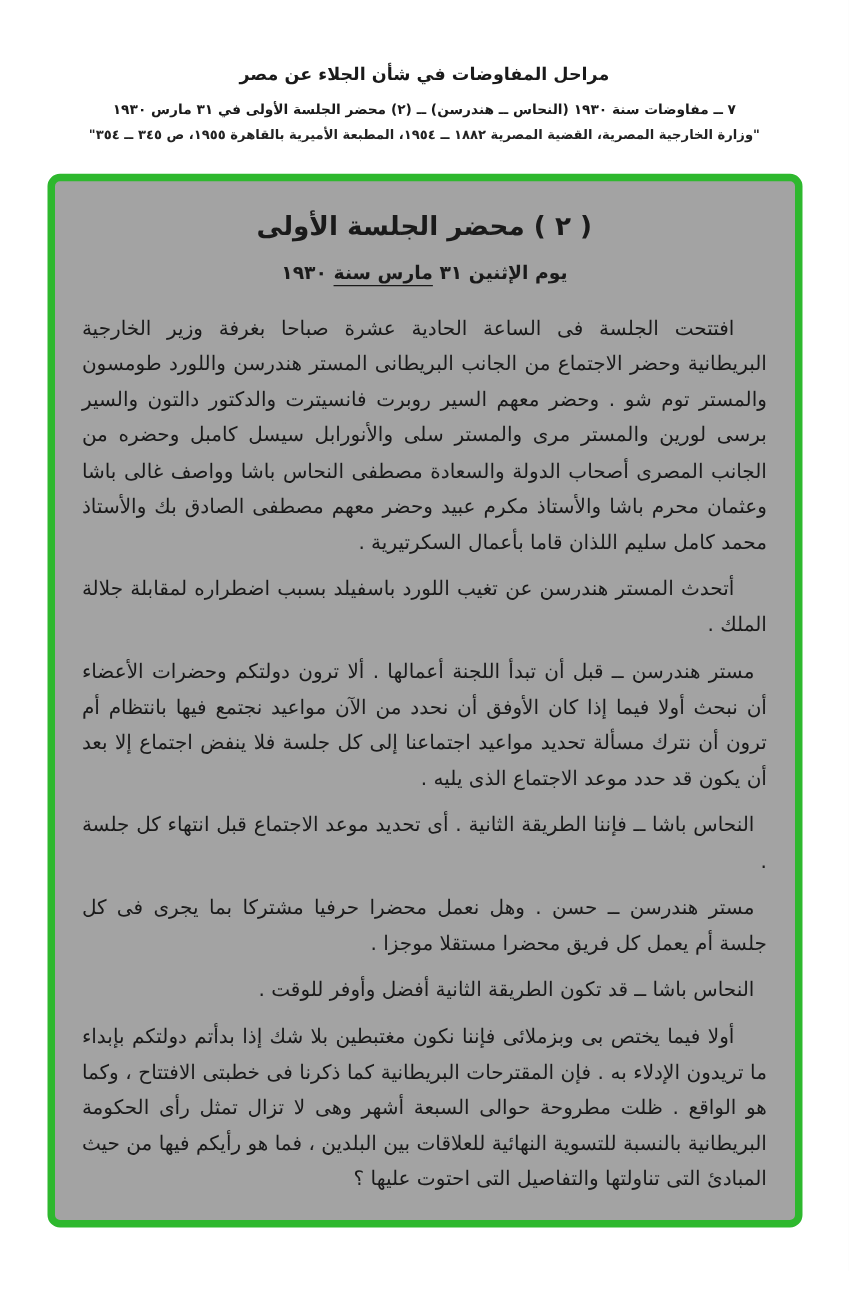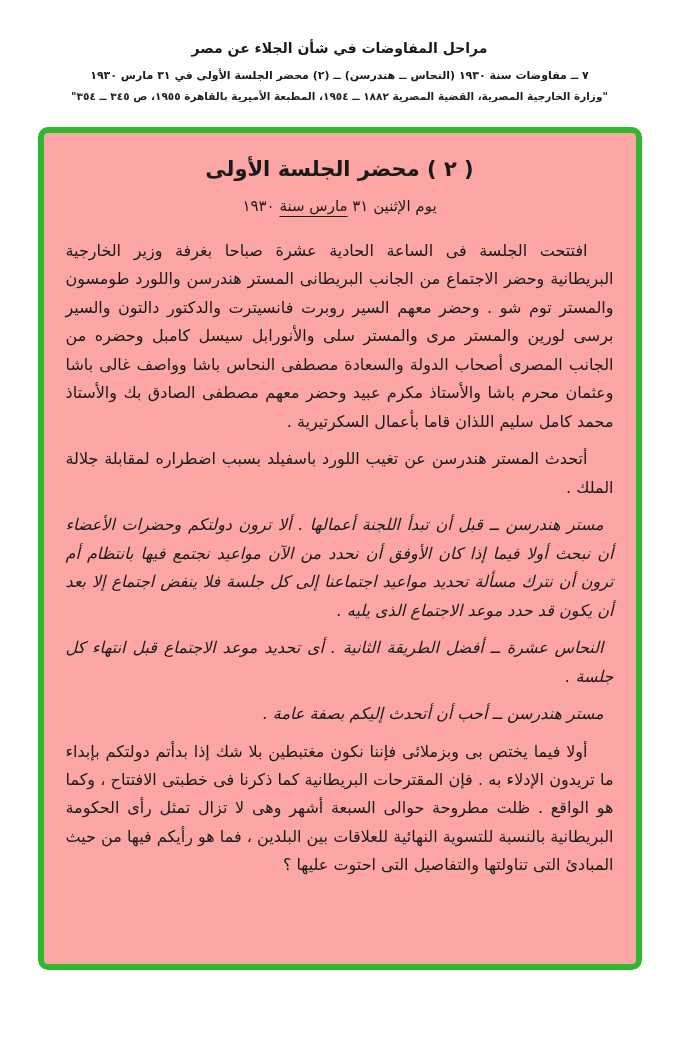--- a/index.html
+++ b/index.html
@@ -12,21 +12,21 @@
     position: relative;
     width: 679px;
     height: 1041px;
     margin: 0 auto;
     background: #ffffff;
     overflow: hidden;
     direction: rtl;
   }
   
   .page-header {
-    padding-top: 40px;
+    padding-top: 52px;
     text-align: center;
   }
   .hdr-line1 {
     font-size: 14px;
     font-weight: bold;
     letter-spacing: 0.2px;
   }
   .hdr-line2 {
     margin-top: 13px;
     font-size: 11px;
@@ -38,54 +38,53 @@
     font-weight: bold;
     color: #222222;
   }
   
   .minutes-frame {
     margin: 25px auto 0 auto;
     width: 604px;
     height: 843px;
     border: 6px solid #2eb82e;
     border-radius: 10px;
-    background: #fca5a5;
+    background: #a3a3a3;
     padding: 16px 22px 0 22px;
   }
   .minutes-title {
     margin-top: 8px;
     text-align: center;
     font-size: 21px;
     font-weight: bold;
   }
   .minutes-date {
     margin-top: 16px;
     text-align: center;
     font-size: 15px;
-    font-weight: 400;
+    font-weight: 700;
   }
   .minutes-date .underlined {
     text-decoration: underline;
     text-underline-offset: 5px;
   }
   
   .minutes-body {
     margin-top: 22px;
     font-size: 16px;
     line-height: 1.78;
     text-align: justify;
     text-justify: inter-word;
   }
   .minutes-body p {
     margin-bottom: 9px;
     text-indent: 26px;
   }
   .minutes-body p.speech {
     text-indent: 10px;
-    font-style: italic;
   }
 </style>
 </head>
 <body>
 
 <div class="page">
 
   <header class="page-header">
     <div class="hdr-line1">مراحل المفاوضات في شأن الجلاء عن مصر</div>
     <div class="hdr-line2">٧ ــ مفاوضات سنة ١٩٣٠ (النحاس ــ هندرسن) ــ (٢) محضر الجلسة الأولى في ٣١ مارس ١٩٣٠</div>
@@ -99,20 +98,21 @@
     <div class="minutes-date">
       <span>يوم الإثنين ٣١</span>
       <span class="underlined">مارس سنة</span>
       <span>١٩٣٠</span>
     </div>
 
     <div class="minutes-body">
       <p>افتتحت الجلسة فى الساعة الحادية عشرة صباحا بغرفة وزير الخارجية البريطانية وحضر الاجتماع من الجانب البريطانى المستر هندرسن واللورد طومسون والمستر توم شو . وحضر معهم السير روبرت فانسيترت والدكتور دالتون والسير برسى لورين والمستر مرى والمستر سلى والأنورابل سيسل كامبل وحضره من الجانب المصرى أصحاب الدولة والسعادة مصطفى النحاس باشا وواصف غالى باشا وعثمان محرم باشا والأستاذ مكرم عبيد وحضر معهم مصطفى الصادق بك والأستاذ محمد كامل سليم اللذان قاما بأعمال السكرتيرية .</p>
       <p>أتحدث المستر هندرسن عن تغيب اللورد باسفيلد بسبب اضطراره لمقابلة جلالة الملك .</p>
       <p class="speech">مستر هندرسن ــ قبل أن تبدأ اللجنة أعمالها . ألا ترون دولتكم وحضرات الأعضاء أن نبحث أولا فيما إذا كان الأوفق أن نحدد من الآن مواعيد نجتمع فيها بانتظام أم ترون أن نترك مسألة تحديد مواعيد اجتماعنا إلى كل جلسة فلا ينفض اجتماع إلا بعد أن يكون قد حدد موعد الاجتماع الذى يليه .</p>
-      <p class="speech">النحاس عشرة ــ أفضل الطريقة الثانية . أى تحديد موعد الاجتماع قبل انتهاء كل جلسة .</p>
-      <p class="speech">مستر هندرسن ــ أحب أن أتحدث إليكم بصفة عامة .</p>
+      <p class="speech">النحاس باشا ــ فإننا الطريقة الثانية . أى تحديد موعد الاجتماع قبل انتهاء كل جلسة .</p>
+      <p class="speech">مستر هندرسن ــ حسن . وهل نعمل محضرا حرفيا مشتركا بما يجرى فى كل جلسة أم يعمل كل فريق محضرا مستقلا موجزا .</p>
+      <p class="speech">النحاس باشا ــ قد تكون الطريقة الثانية أفضل وأوفر للوقت .</p>
       <p>أولا فيما يختص بى وبزملائى فإننا نكون مغتبطين بلا شك إذا بدأتم دولتكم بإبداء ما تريدون الإدلاء به . فإن المقترحات البريطانية كما ذكرنا فى خطبتى الافتتاح ، وكما هو الواقع . ظلت مطروحة حوالى السبعة أشهر وهى لا تزال تمثل رأى الحكومة البريطانية بالنسبة للتسوية النهائية للعلاقات بين البلدين ، فما هو رأيكم فيها من حيث المبادئ التى تناولتها والتفاصيل التى احتوت عليها ؟</p>
     </div>
 
   </section>
 
 </div>
 
 </body></html>

